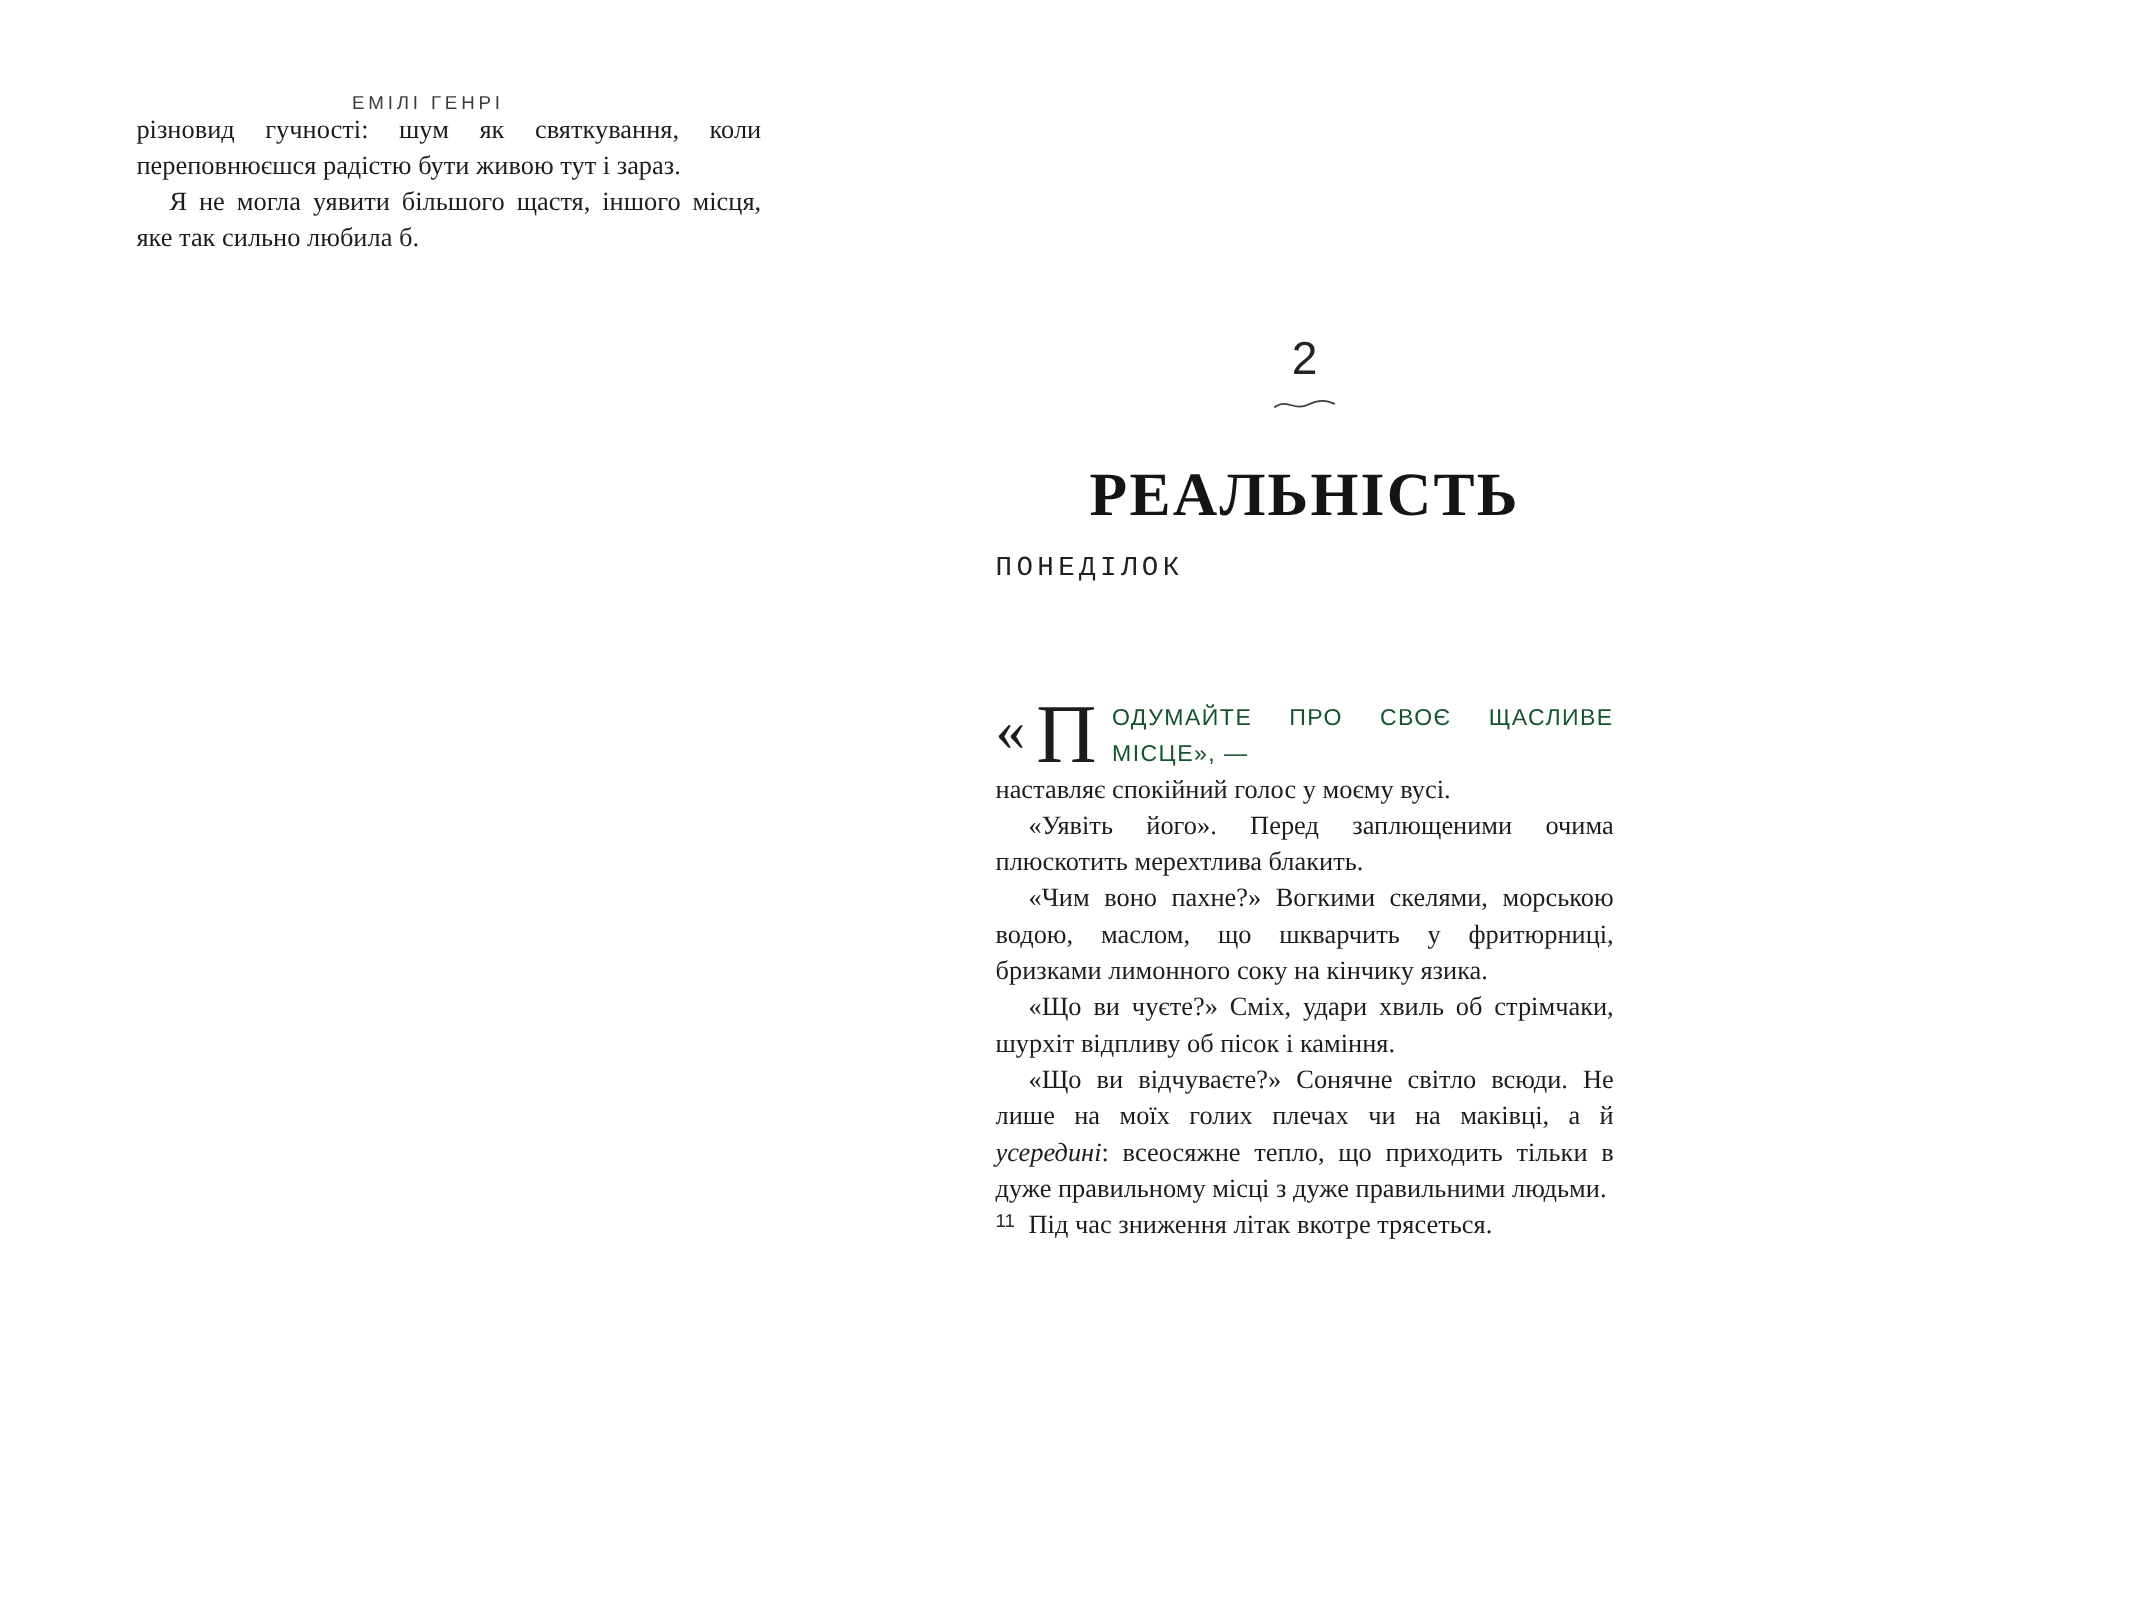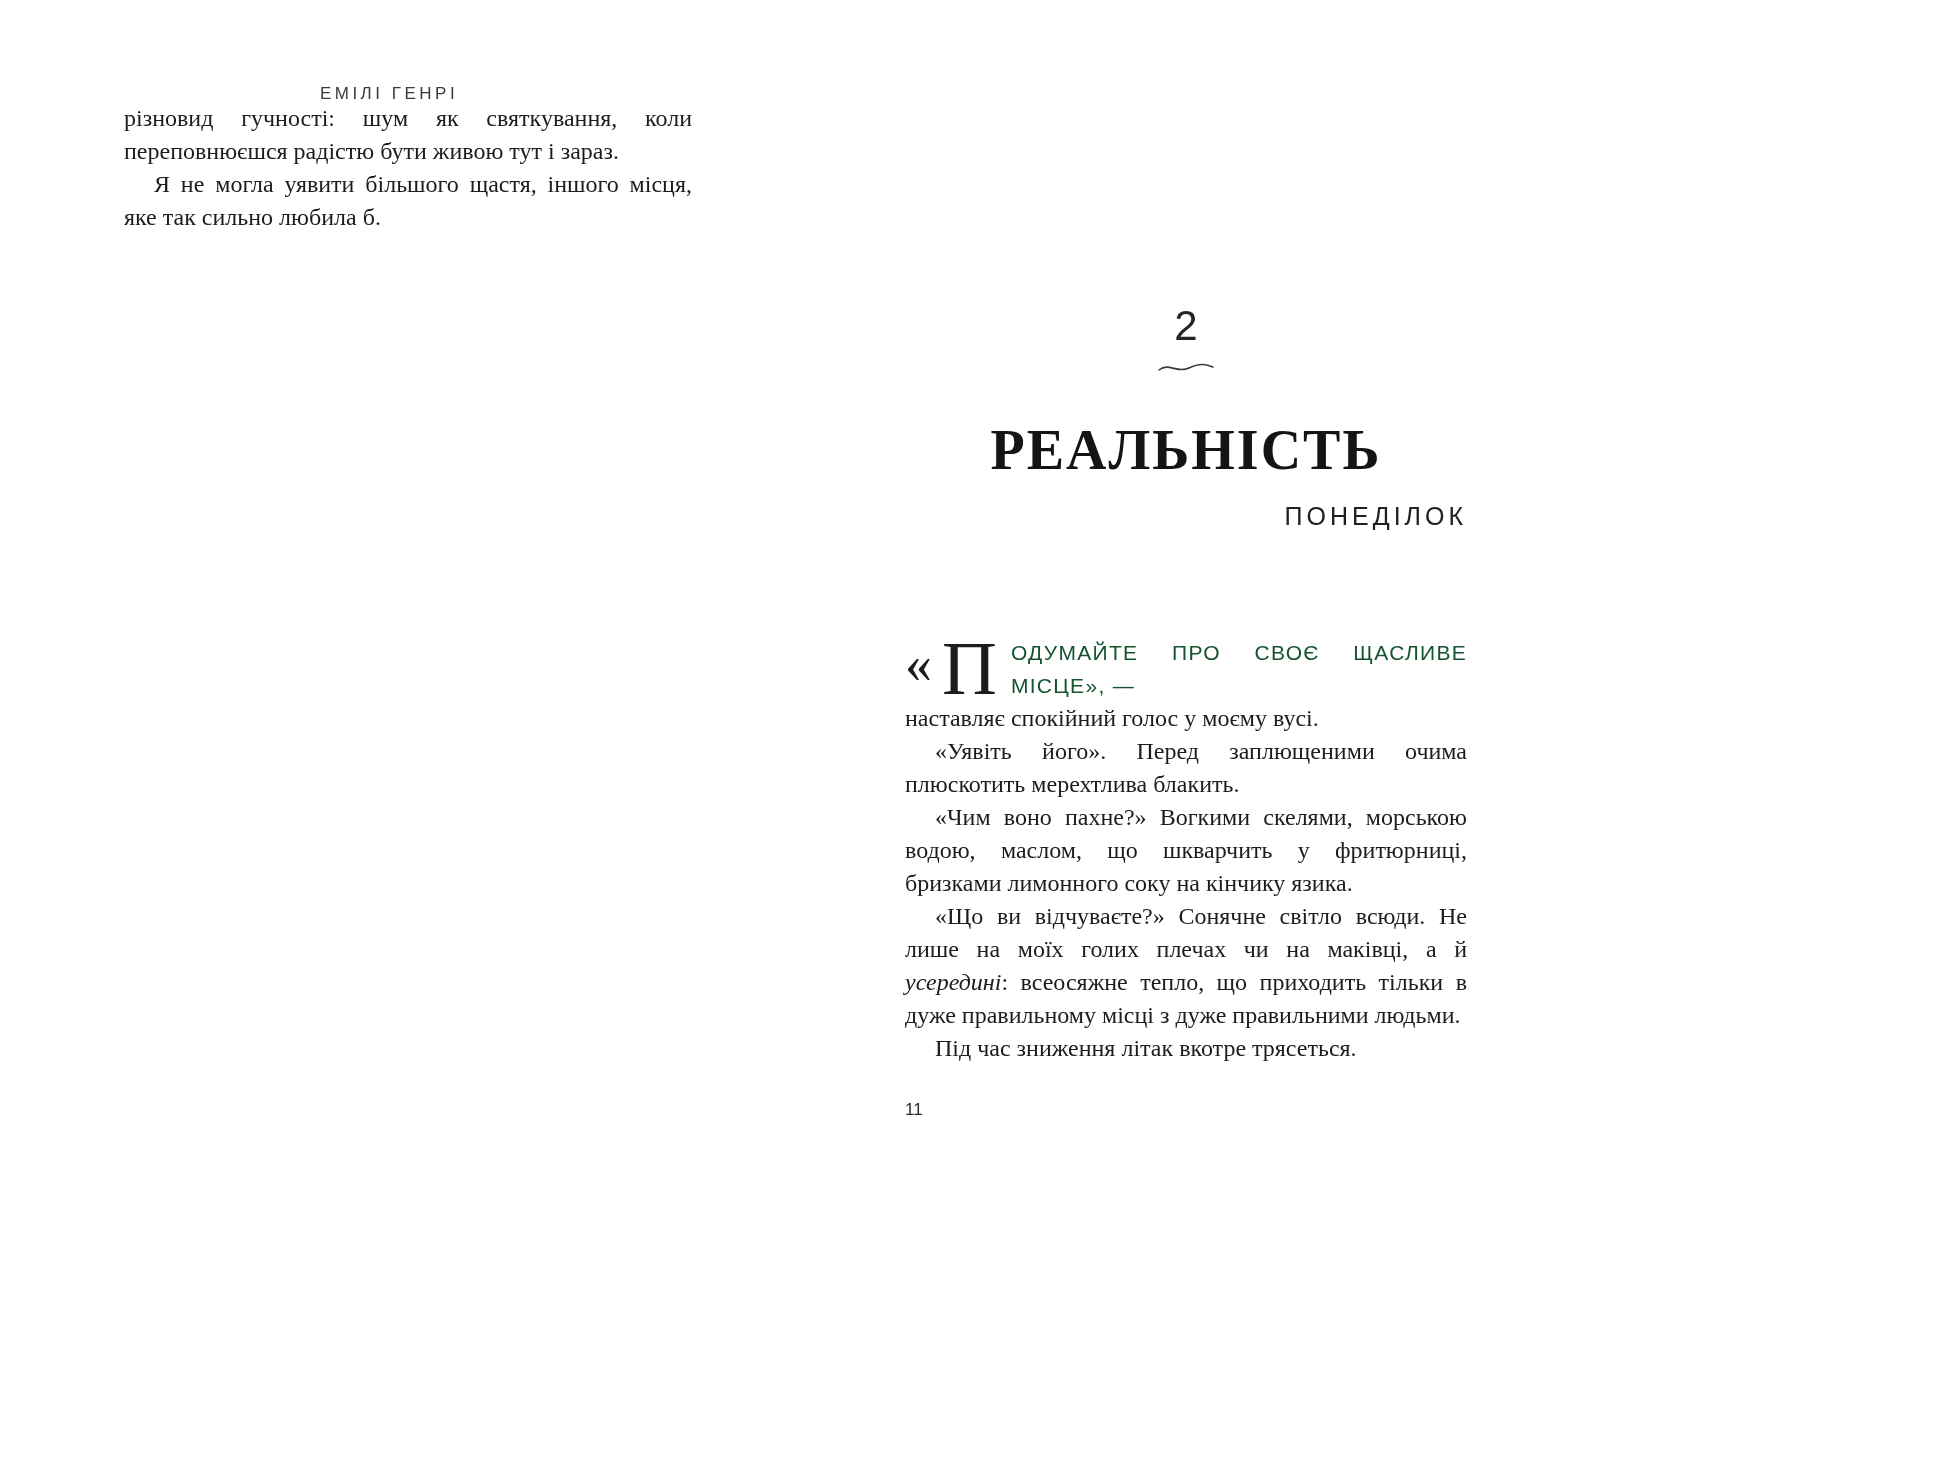--- a/index.html
+++ b/index.html
@@ -58,22 +58,22 @@
     margin: 0;
     text-align: center;
     font-family: Liberation Serif, serif;
     font-size: 56px;
     font-weight: 700;
     letter-spacing: 2px;
     color: #141414;
   }
   .chapter-subtitle {
     left: 905px; top: 502px; width: 562px;
-    text-align: right;
-    font-family: Liberation Sans, sans-serif;
+    text-align: left;
+    font-family: Liberation Mono, monospace;
     font-size: 25px;
     font-weight: 400;
     letter-spacing: 4px;
     color: #202020;
   }
   .right-body { left: 905px; top: 636px; width: 562px; }
 
   .opening { margin: 0; text-align: justify; }
   .dc-group {
     float: left;
@@ -145,20 +145,21 @@
           <span class="drop-cap">П</span>
         </span>
         <span class="caps">ОДУМАЙТЕ ПРО СВОЄ ЩАСЛИВЕ МІСЦЕ», —</span>
         <br>
         <span>наставляє спокійний голос у моєму вусі.</span>
       </p>
 
       <div>
           <p class="para"><span>«Уявіть його». Перед заплющеними очима плюскотить мерехтлива блакить.</span></p>
           <p class="para"><span>«Чим воно пахне?» Вогкими скелями, морською водою, маслом, що шкварчить у фритюрниці, бризками лимонного соку на кінчику язика.</span></p>
+          <p class="para"><span>«Що ви чуєте?» Сміх, удари хвиль об стрімчаки, шурхіт відпливу об пісок і каміння.</span></p>
           <p class="para"><span>«Що ви відчуваєте?» Сонячне світло всюди. Не лише на моїх голих плечах чи на маківці, а й </span><span class="it">усередині</span><span>: всеосяжне тепло, що приходить тільки в дуже правильному місці з дуже правильними людьми.</span></p>
           <p class="para"><span>Під час зниження літак вкотре трясеться.</span></p>
         </div>
     </div>
 
     <div class="abs page-number">11</div>
   </div>
 
 </div>
 

